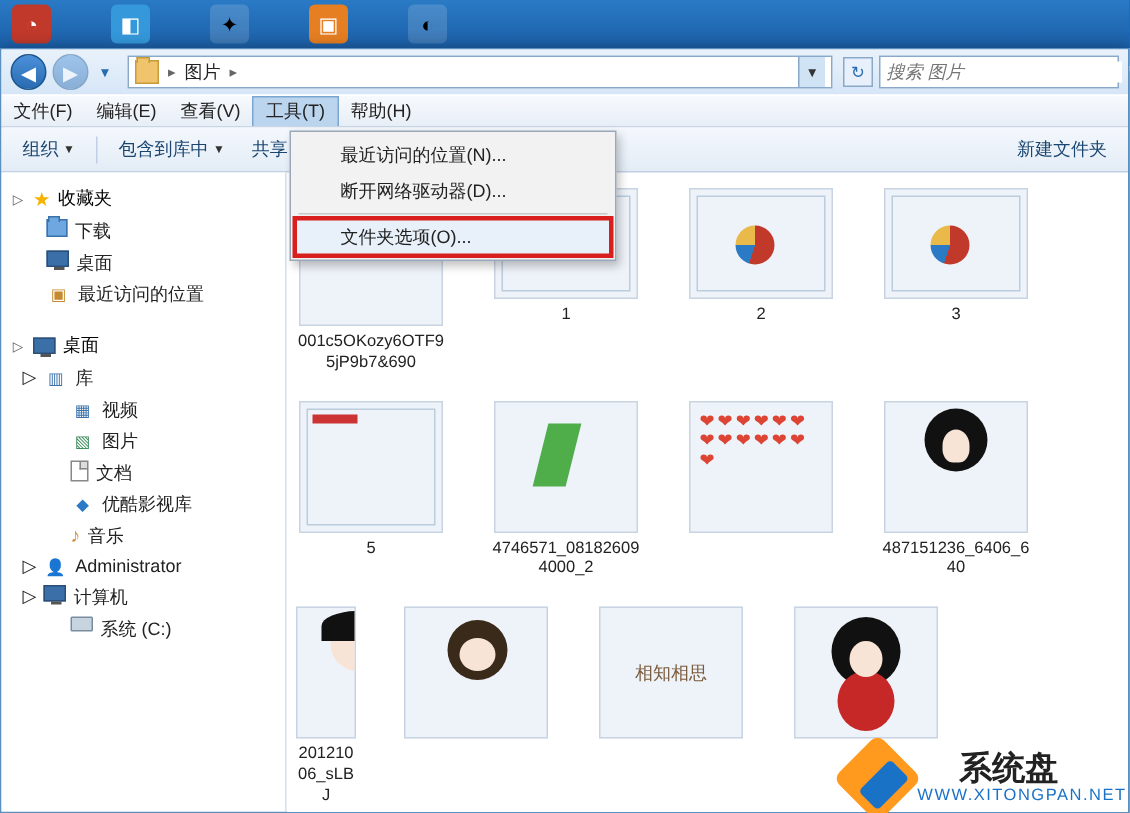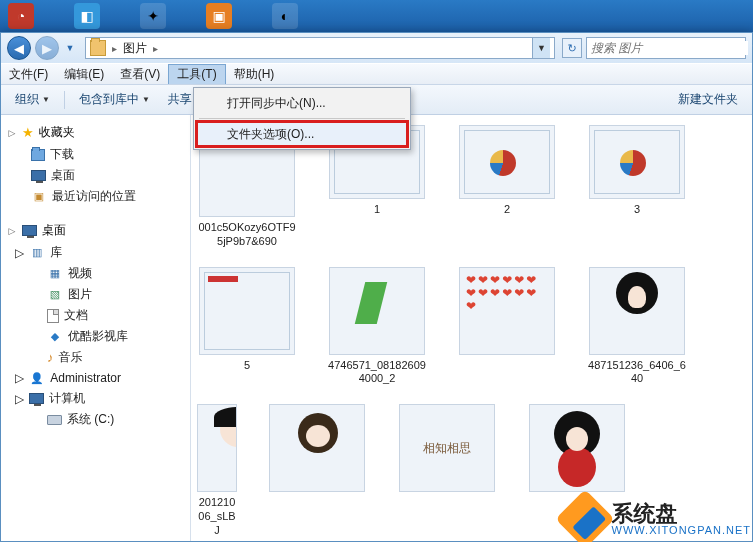--- a/index.html
+++ b/index.html
@@ -37,21 +37,21 @@
 .toolbar .tsep{width:1px;height:18px;background:#c0d0e4;margin:0 2px;}
 .toolbar .spacer{flex:1;}
 
 .body{position:absolute;top:82px;left:0;right:0;bottom:0;display:flex;}
 .sidebar{width:190px;background:#fff;border-right:1px solid #d6e0ec;overflow-y:auto;padding:6px 0;}
 .sgroup{margin-bottom:12px;}
 .shdr{display:flex;align-items:center;gap:5px;padding:3px 6px;font-size:12px;}
 .shdr .exp{width:10px;text-align:center;color:#666;font-size:9px;}
 .star{color:#f5b301;font-size:13px;}
 .sicon-sm{width:16px;height:16px;display:inline-flex;align-items:center;justify-content:center;font-size:11px;}
-.sitem{display:flex;align-items:center;gap:5px;padding:2px 6px 2px 30px;font-size:12px;color:#222;}
+.sitem{display:flex;align-items:flex-start;gap:5px;padding:2px 6px 2px 30px;font-size:12px;color:#222;}
 .sitem.l2{padding-left:46px;}
 .fold{width:14px;height:12px;background:#f0c36d;border:1px solid #c89b3a;position:relative;display:inline-block;}
 .fold::before{content:"";position:absolute;top:-3px;left:0;width:6px;height:3px;background:#f0c36d;border:1px solid #c89b3a;border-bottom:none;}
 .fold.blue{background:#6fa8e0;border-color:#3a72aa;}
 .fold.blue::before{background:#6fa8e0;border-color:#3a72aa;}
 .mon{width:15px;height:11px;background:#3b6fa8;border:1px solid #2a4f78;display:inline-block;position:relative;}
 .mon::after{content:"";position:absolute;bottom:-3px;left:4px;width:7px;height:2px;background:#555;}
 .doc{width:12px;height:14px;background:#fff;border:1px solid #888;display:inline-block;position:relative;}
 .doc::before{content:"";position:absolute;top:0;right:0;width:4px;height:4px;background:#ddd;border-left:1px solid #888;border-bottom:1px solid #888;}
 .note{color:#d68b2f;font-size:13px;}
@@ -92,21 +92,21 @@
 .tv-paper{background:#efe6dc;}
 .tv-paper::before{content:"相知相思";position:absolute;inset:0;display:flex;align-items:center;justify-content:center;font-size:12px;color:#7a5a3a;font-family:"KaiTi",serif;}
 .tv-redgirl{background:#fff;}
 .tv-redgirl::before{content:"";position:absolute;left:24px;top:6px;width:46px;height:46px;border-radius:50%;background:#111;}
 .tv-redgirl::after{content:"";position:absolute;left:36px;top:22px;width:22px;height:24px;border-radius:50%;background:#f7e4d6;box-shadow:0 28px 0 8px #c62828;}
 
 .watermark{position:absolute;right:2px;bottom:2px;display:flex;align-items:center;gap:6px;z-index:100;}
 .watermark .wlogo{width:42px;height:42px;background:#ff9a1f;border-radius:6px;transform:rotate(45deg);position:relative;}
 .watermark .wlogo::after{content:"";position:absolute;inset:6px 6px 6px 18px;background:#1a72c7;border-radius:3px;}
 .watermark .wtxt{display:flex;flex-direction:column;line-height:1;}
-.watermark .wtxt .l1{font-size:22px;font-weight:bold;color:#222;font-family:Liberation Serif, serif;}
+.watermark .wtxt .l1{font-size:22px;font-weight:bold;color:#222;font-family:Liberation Mono, monospace;margin-left:28px;}
 .watermark .wtxt .l2{font-size:11px;color:#1a72c7;letter-spacing:1px;}
 </style>
 </head>
 <body>
 
 <div class="taskbar-top">
   <div class="tb-icon tb-red">◔</div>
   <div class="tb-icon tb-blue">◧</div>
   <div class="tb-icon">✦</div>
   <div class="tb-icon tb-orange">▣</div>
@@ -156,21 +156,22 @@
         <span>共享</span>
         <span class="tdrop">▼</span>
       </div>
     <div class="spacer"></div>
     <div class="tbtn">
         <span>新建文件夹</span>
       </div>
   </div>
 
   <div class="menupanel">
-    <div class="mrow">打开同步中心(N)...</div>
+    <div class="mrow">最近访问的位置(N)...</div>
+    <div class="mrow">断开网络驱动器(D)...</div>
     <div class="msep"></div>
     <div class="mrow highlight">文件夹选项(O)...</div>
   </div>
 
   <div class="body">
     <div class="sidebar">
       <div class="sgroup">
         <div class="shdr">
             <span class="exp">▷</span>
             <span class="star">★</span>

